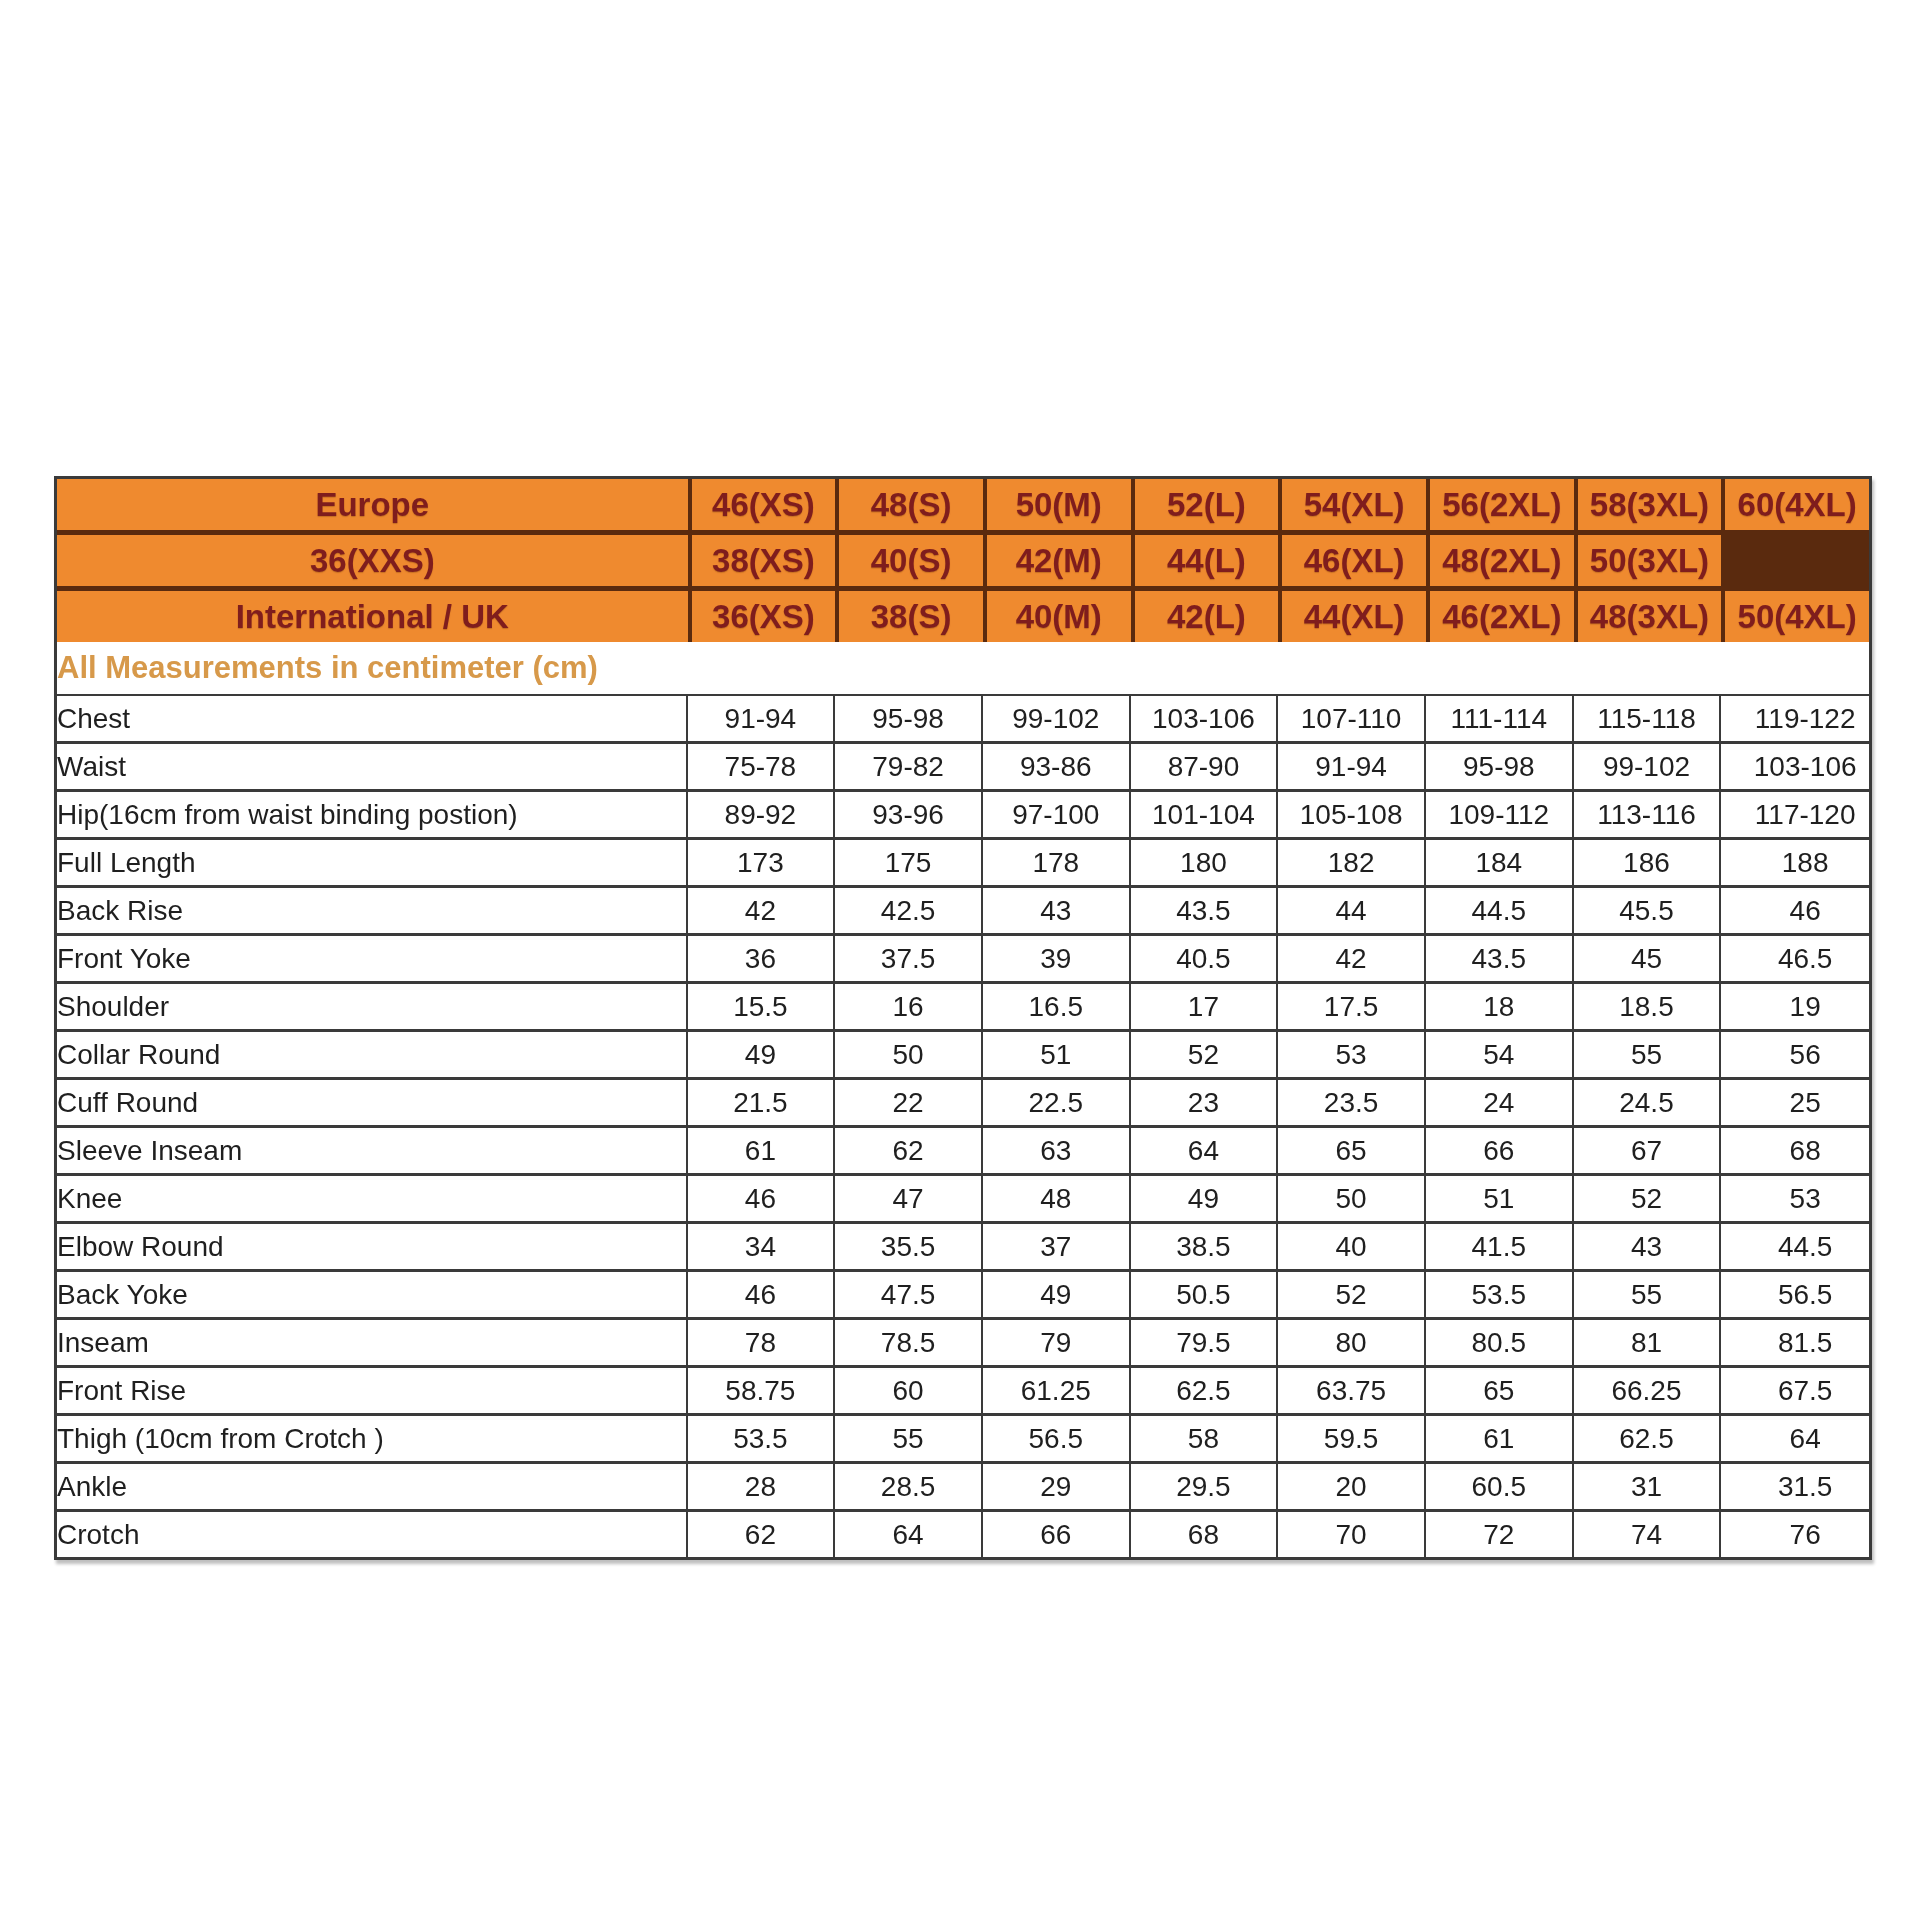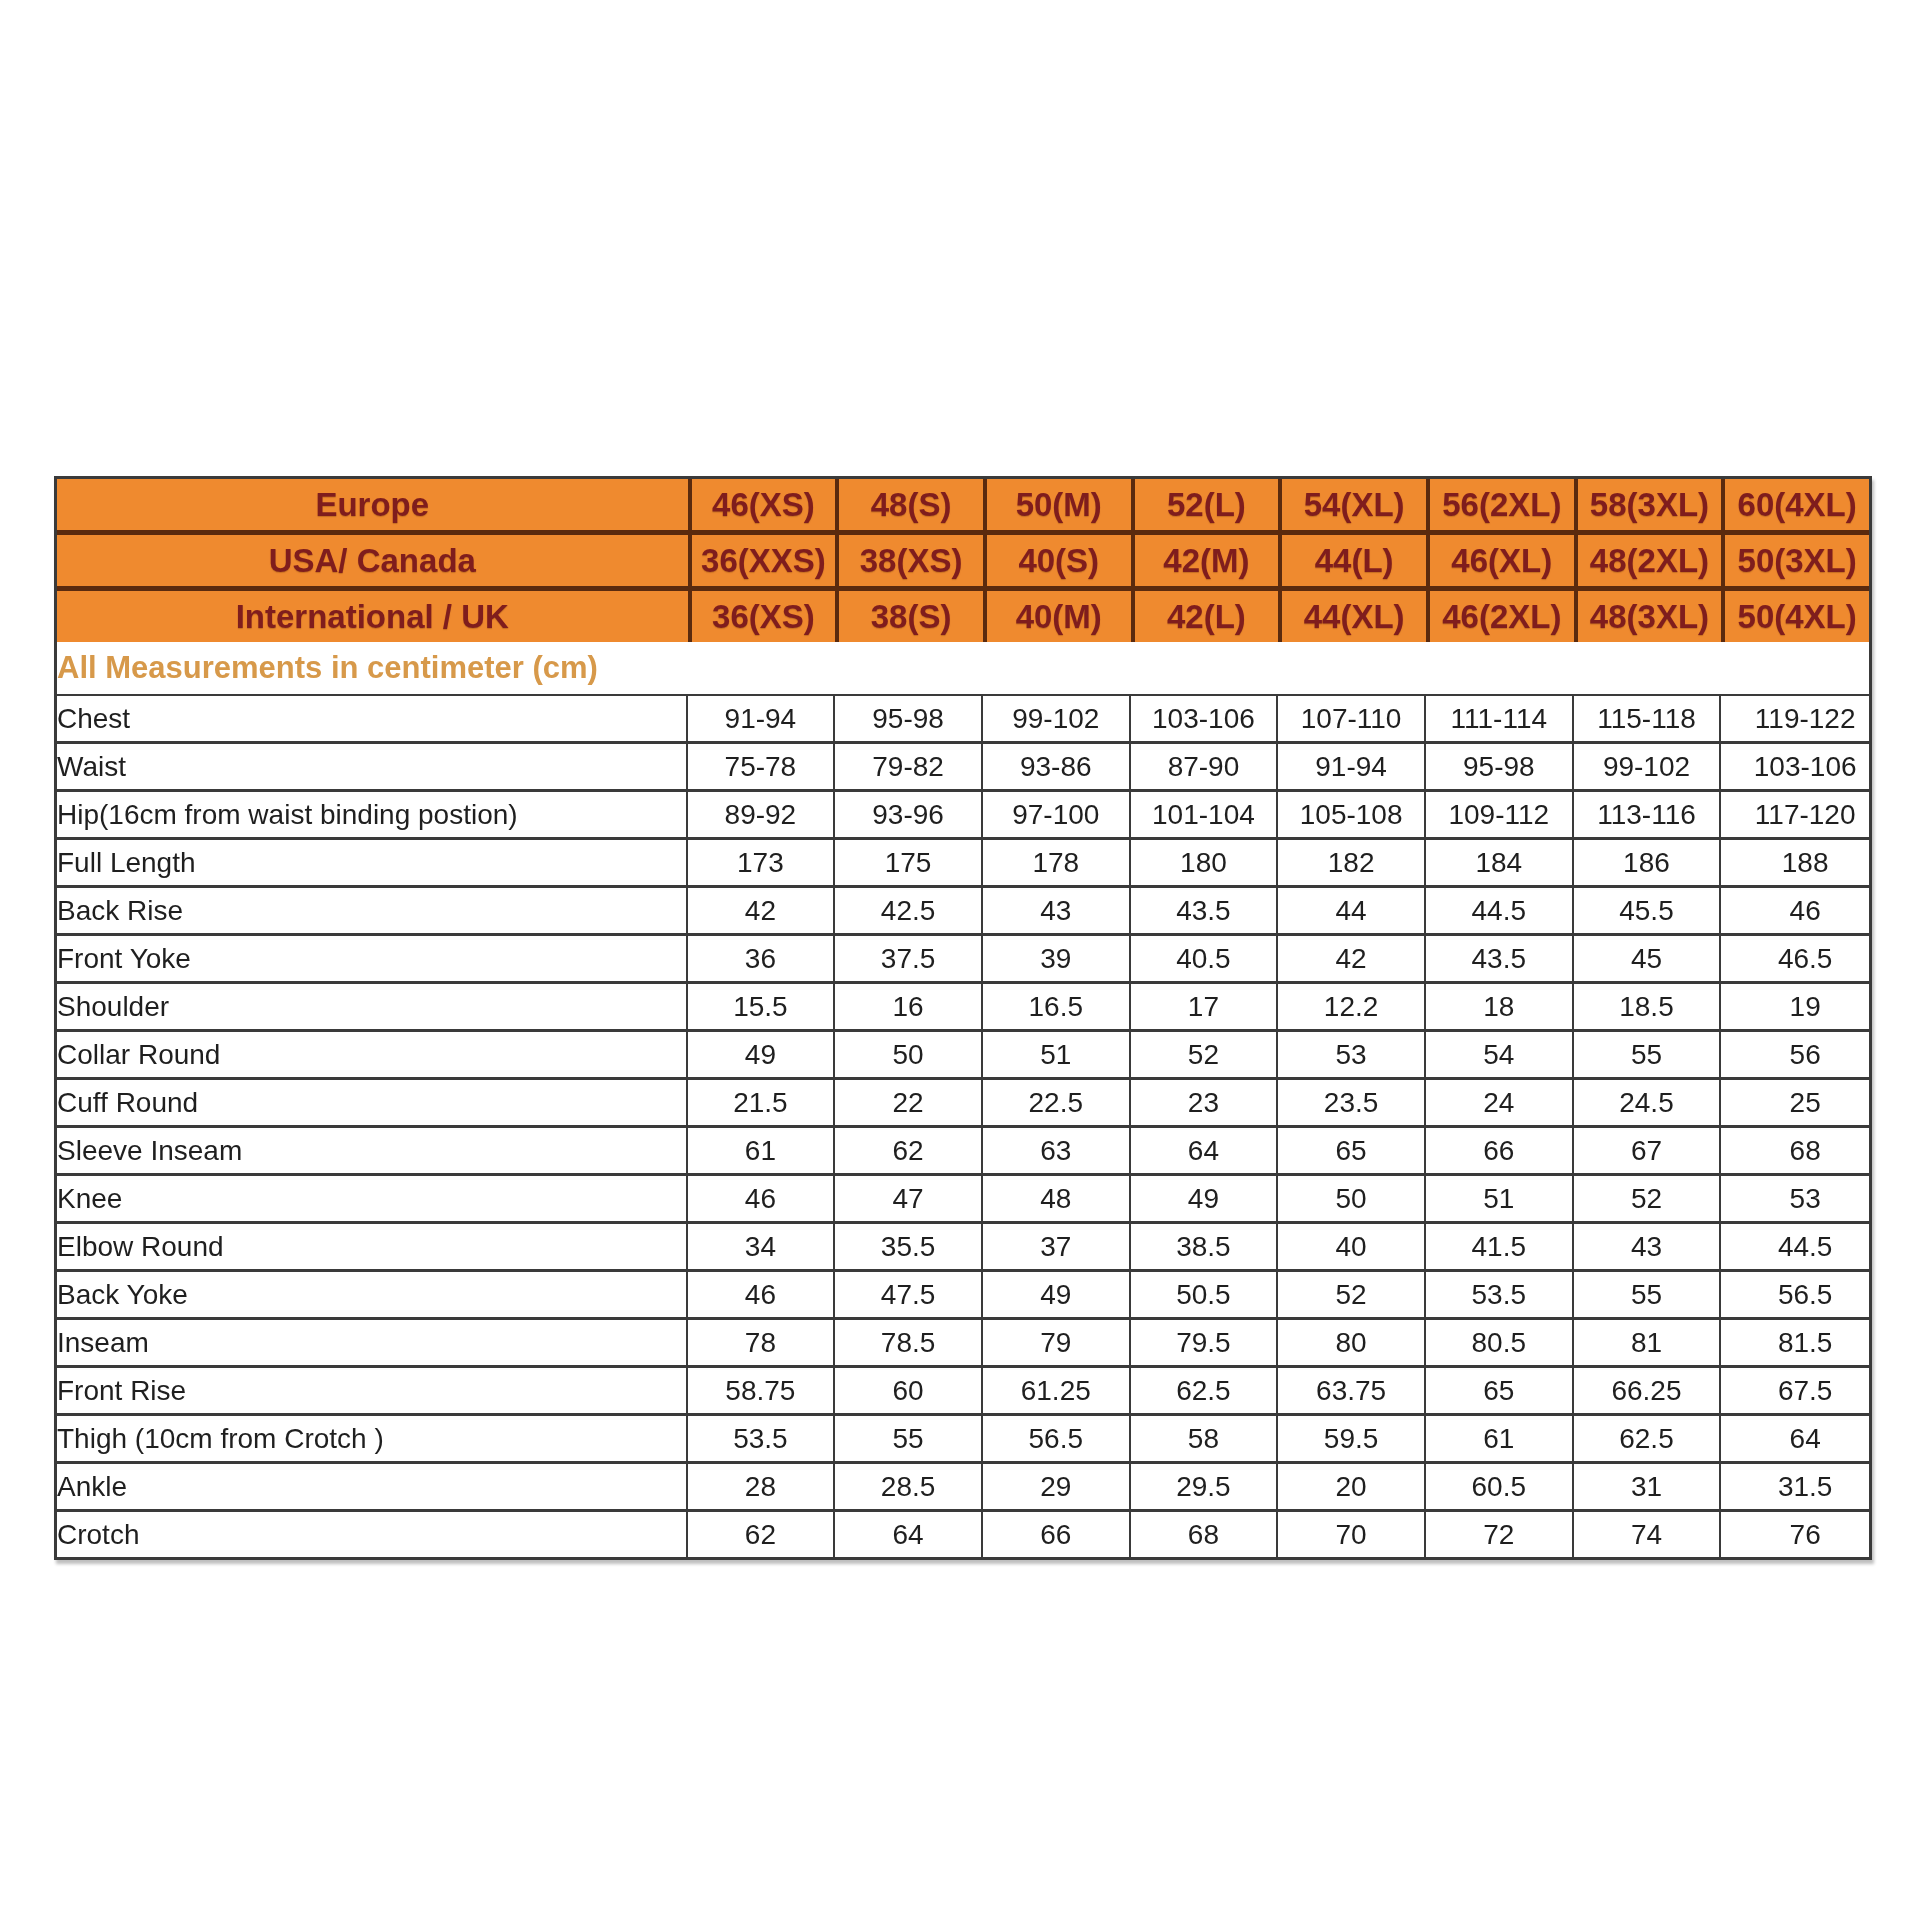--- a/index.html
+++ b/index.html
@@ -97,21 +97,20 @@
         <div class="hcell">46(XS)</div>
         <div class="hcell">48(S)</div>
         <div class="hcell">50(M)</div>
         <div class="hcell">52(L)</div>
         <div class="hcell">54(XL)</div>
         <div class="hcell">56(2XL)</div>
         <div class="hcell">58(3XL)</div>
         <div class="hcell">60(4XL)</div>
       </div>
       <div class="hrow">
-        <div class="hcell">USA/ Canada</div>
         <div class="hcell">36(XXS)</div>
         <div class="hcell">38(XS)</div>
         <div class="hcell">40(S)</div>
         <div class="hcell">42(M)</div>
         <div class="hcell">44(L)</div>
         <div class="hcell">46(XL)</div>
         <div class="hcell">48(2XL)</div>
         <div class="hcell">50(3XL)</div>
       </div>
       <div class="hrow">
@@ -195,21 +194,21 @@
         <div class="dcell">43.5</div>
         <div class="dcell">45</div>
         <div class="dcell">46.5</div>
       </div>
       <div class="drow">
         <div class="dlabel">Shoulder</div>
         <div class="dcell">15.5</div>
         <div class="dcell">16</div>
         <div class="dcell">16.5</div>
         <div class="dcell">17</div>
-        <div class="dcell">12.2</div>
+        <div class="dcell">17.5</div>
         <div class="dcell">18</div>
         <div class="dcell">18.5</div>
         <div class="dcell">19</div>
       </div>
       <div class="drow">
         <div class="dlabel">Collar Round</div>
         <div class="dcell">49</div>
         <div class="dcell">50</div>
         <div class="dcell">51</div>
         <div class="dcell">52</div>

